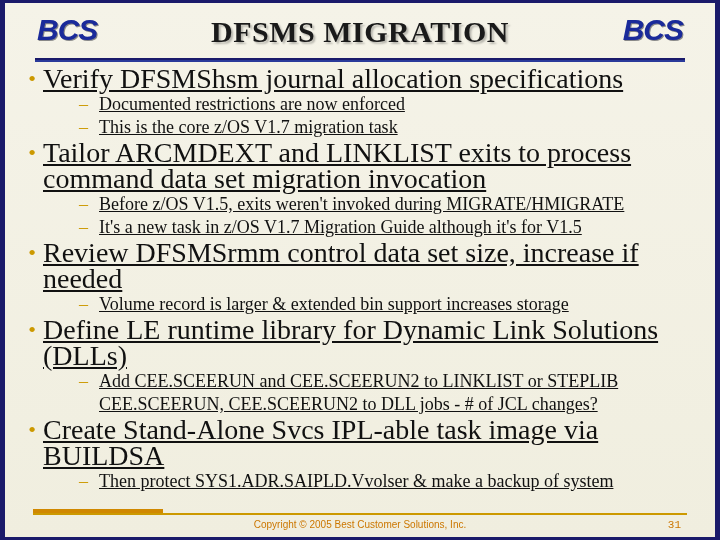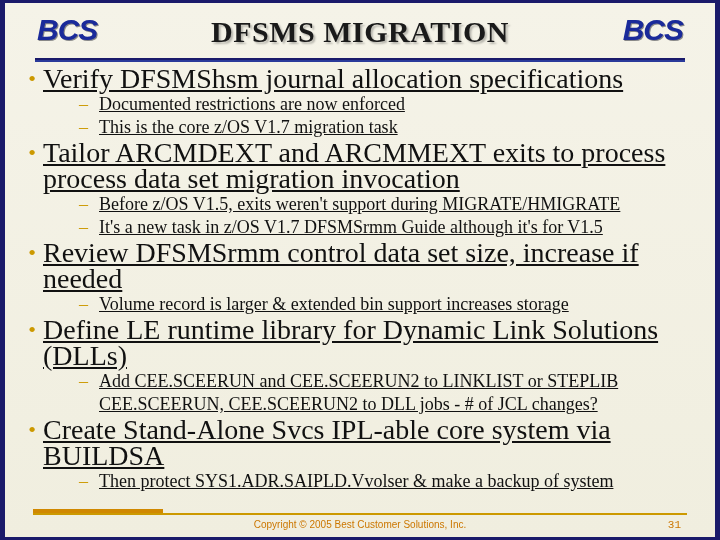--- a/index.html
+++ b/index.html
@@ -160,30 +160,30 @@
           <span class="subtext">Documented restrictions are now enforced</span>
         </div>
       <div class="l2">
           <span class="dash">–</span>
           <span class="subtext">This is the core z/OS V1.7 migration task</span>
         </div>
     </div>
 
     <div class="l1">
       <span class="bullet">•</span>
-      <span class="text">Tailor ARCMDEXT and ARCMMEXT exits to process process data set migration invocation</span>
-    </div>
-    <div class="l2-group">
-      <div class="l2">
-          <span class="dash">–</span>
-          <span class="subtext">Before z/OS V1.5, exits weren't support during MIGRATE/HMIGRATE</span>
-        </div>
-      <div class="l2">
-          <span class="dash">–</span>
-          <span class="subtext">It's a new task in z/OS V1.7 DFSMSrmm Guide although it's for V1.5</span>
+      <span class="text">Tailor ARCMDEXT and LINKLIST exits to process command data set migration invocation</span>
+    </div>
+    <div class="l2-group">
+      <div class="l2">
+          <span class="dash">–</span>
+          <span class="subtext">Before z/OS V1.5, exits weren't invoked during MIGRATE/HMIGRATE</span>
+        </div>
+      <div class="l2">
+          <span class="dash">–</span>
+          <span class="subtext">It's a new task in z/OS V1.7 Migration Guide although it's for V1.5</span>
         </div>
     </div>
 
     <div class="l1">
       <span class="bullet">•</span>
       <span class="text">Review DFSMSrmm control data set size, increase if needed</span>
     </div>
     <div class="l2-group">
       <div class="l2">
           <span class="dash">–</span>
@@ -197,21 +197,21 @@
     </div>
     <div class="l2-group">
       <div class="l2">
           <span class="dash">–</span>
           <span class="subtext">Add CEE.SCEERUN and CEE.SCEERUN2 to LINKLIST or STEPLIB CEE.SCEERUN, CEE.SCEERUN2 to DLL jobs - # of JCL changes?</span>
         </div>
     </div>
 
     <div class="l1">
       <span class="bullet">•</span>
-      <span class="text">Create Stand-Alone Svcs IPL-able core system via BUILDSA</span>
+      <span class="text">Create Stand-Alone Svcs IPL-able task image via BUILDSA</span>
     </div>
     <div class="l2-group">
       <div class="l2">
           <span class="dash">–</span>
           <span class="subtext">Then protect SYS1.ADR.SAIPLD.Vvolser &amp; make a backup of system</span>
         </div>
     </div>
 
   </div>
 

